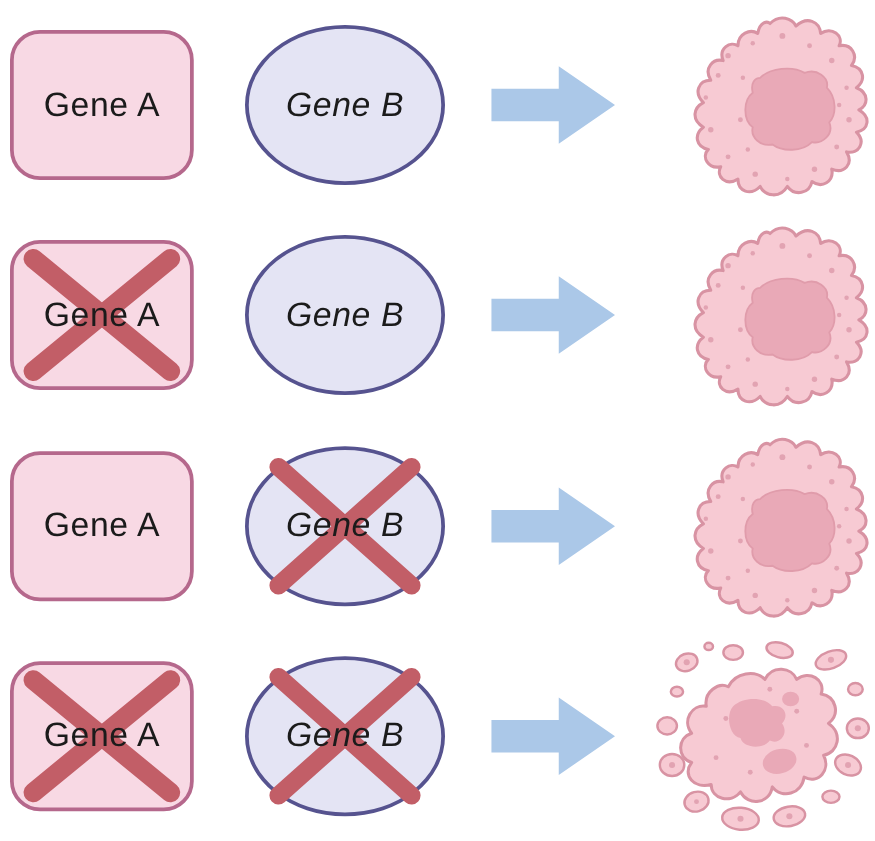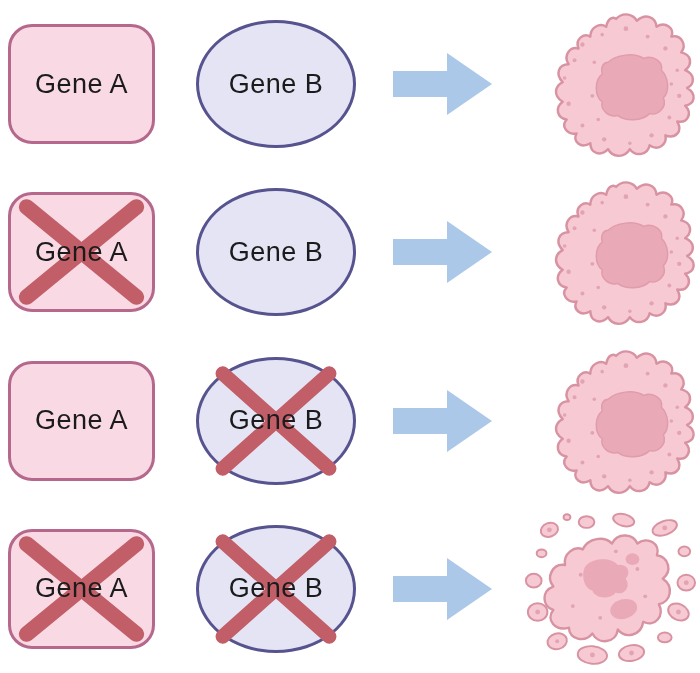--- a/index.html
+++ b/index.html
@@ -20,21 +20,21 @@
     background:var(--gene-a-fill);
     border:3px solid var(--gene-a-border);
     border-radius:24px;
     display:flex;align-items:center;justify-content:center;
   }
   .gene-b{
     left:196px;width:160px;height:128px;
     background:var(--gene-b-fill);
     border:3.5px solid var(--gene-b-border);
     border-radius:50%;
-    display:flex;align-items:center;justify-content:center;
+    display:flex;align-items:center;justify-content:center;font-style:italic;
   }
   .gene-label{
     position:relative;z-index:2;
     font-size:27px;color:var(--label);letter-spacing:.5px;
   }
   .cross-svg{position:absolute;inset:2px;width:calc(100% - 4px);height:calc(100% - 4px);z-index:1;}
   .arrow-svg{left:393px;width:100px;height:64px;}
   .cell-box{left:538px;width:160px;height:158px;}
   .cell-box.dead{left:522px;width:176px;height:162px;}
   .cell-box svg{width:100%;height:100%;display:block;}

